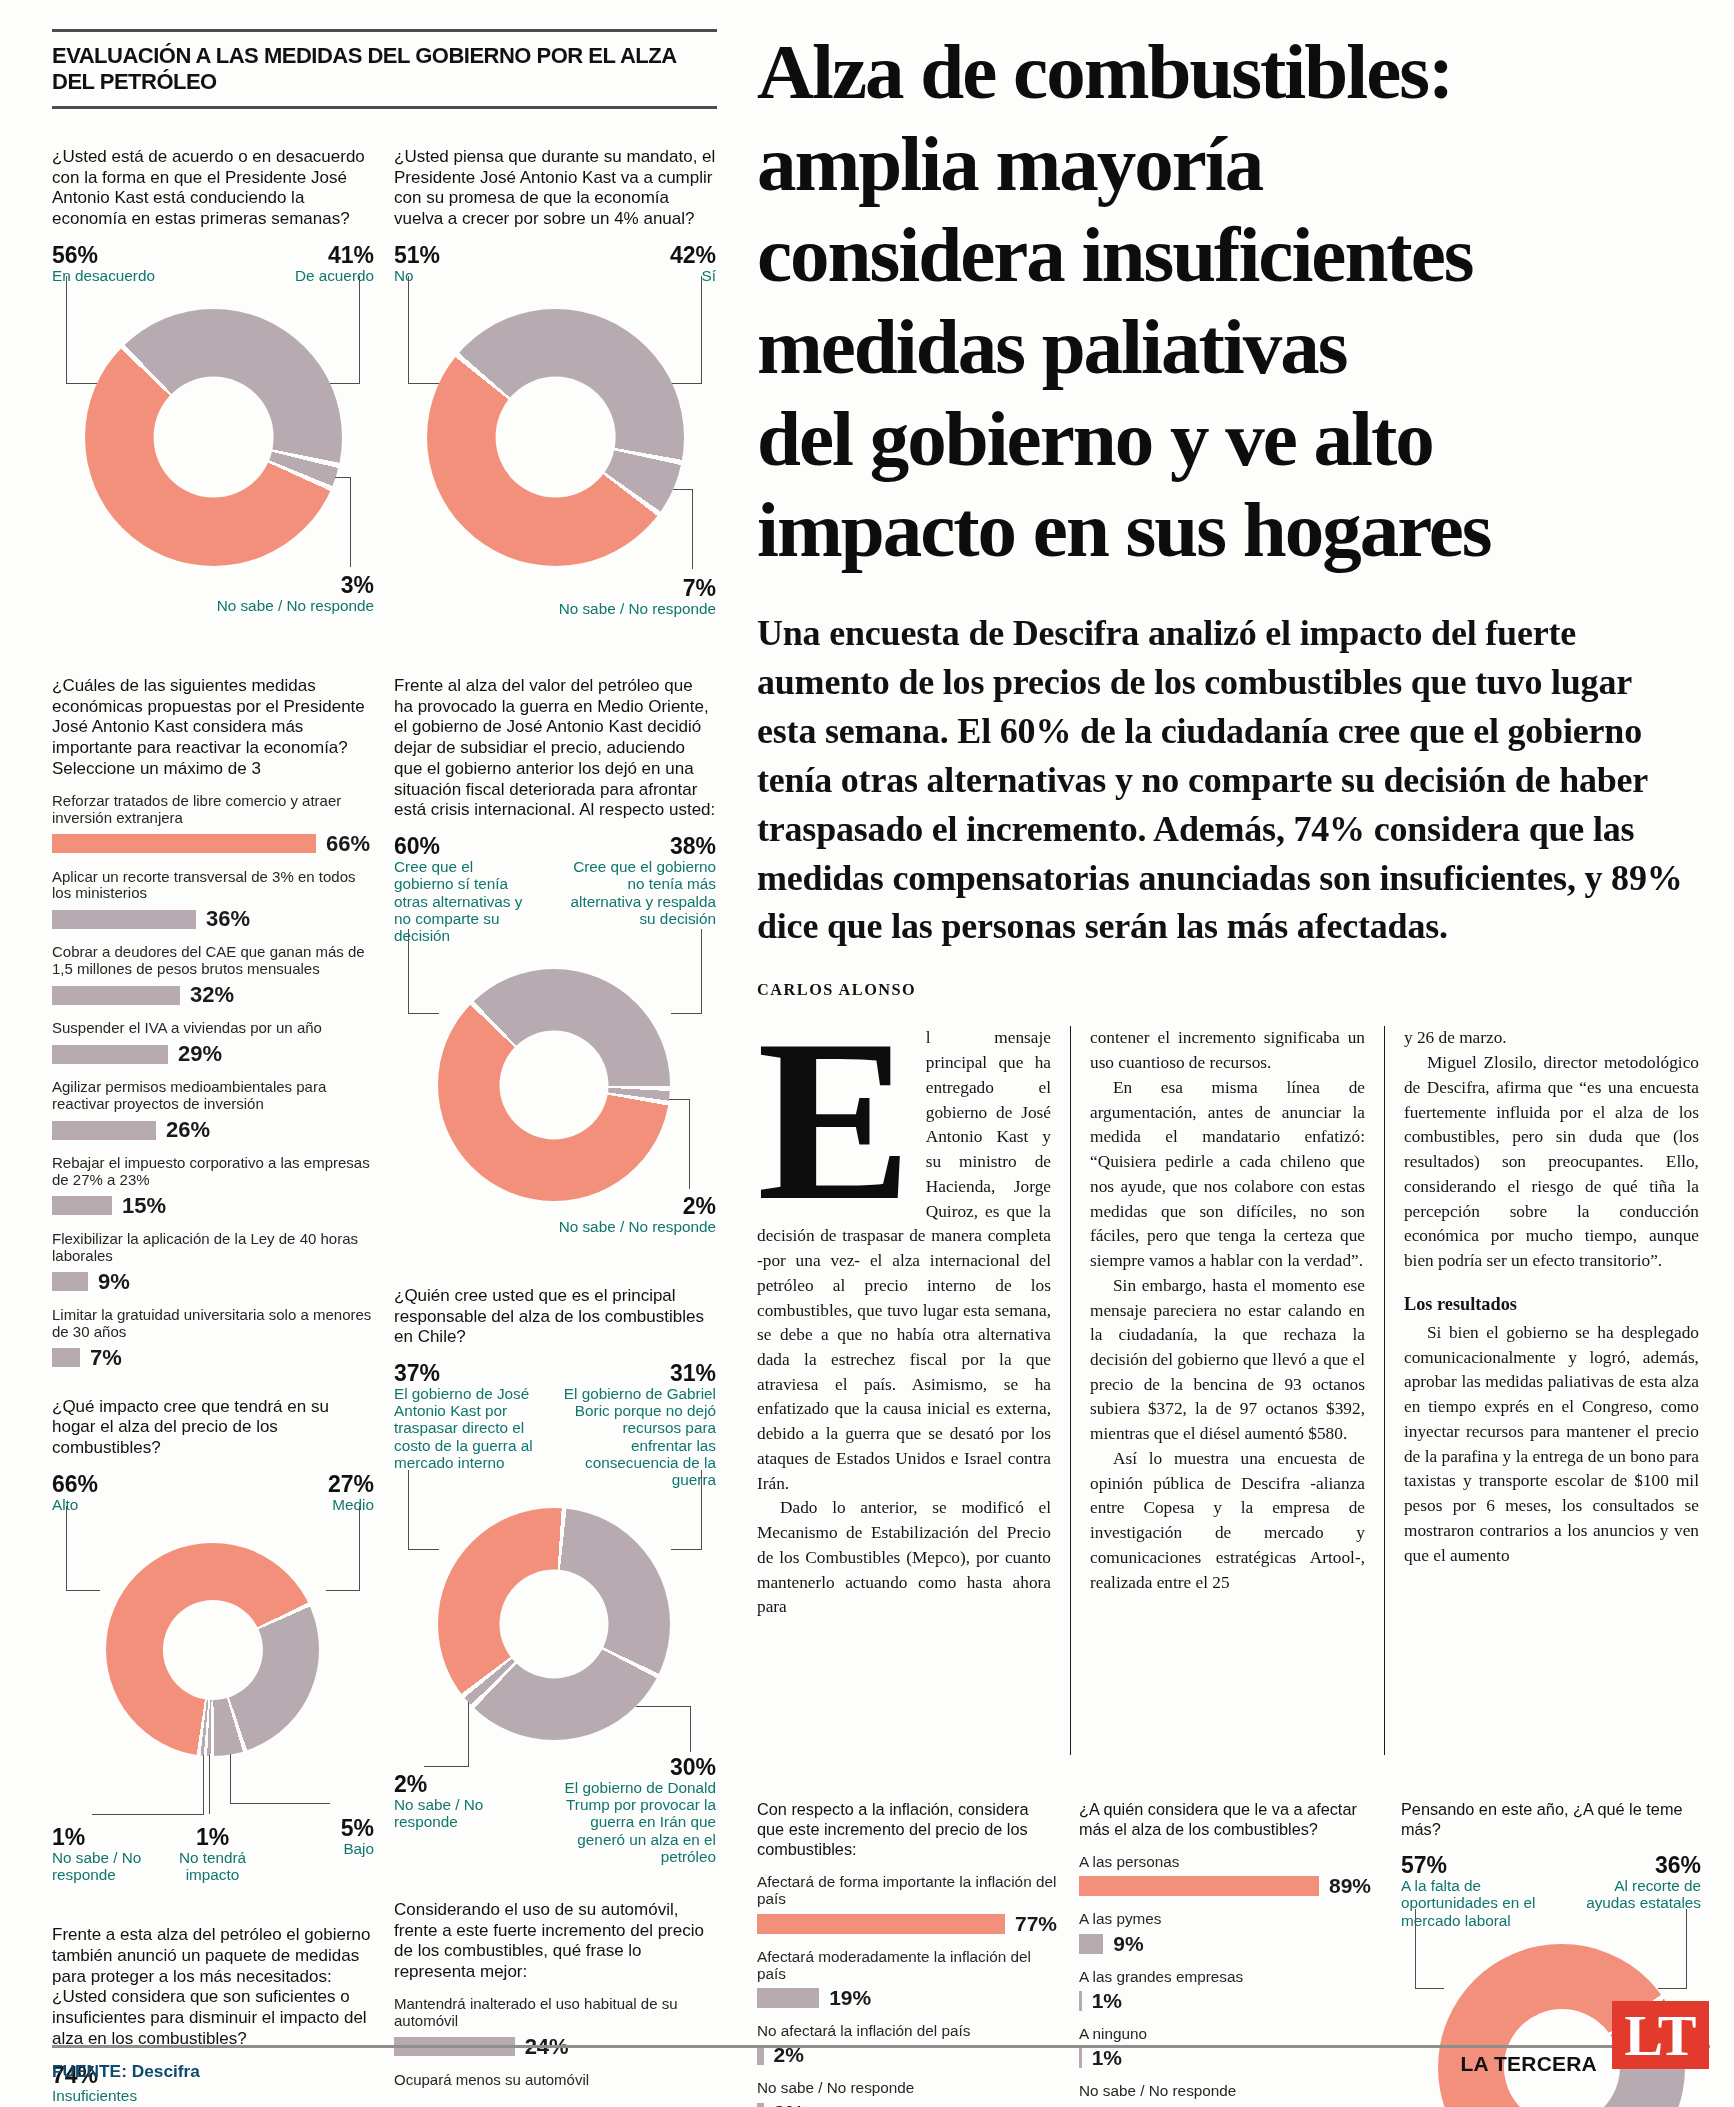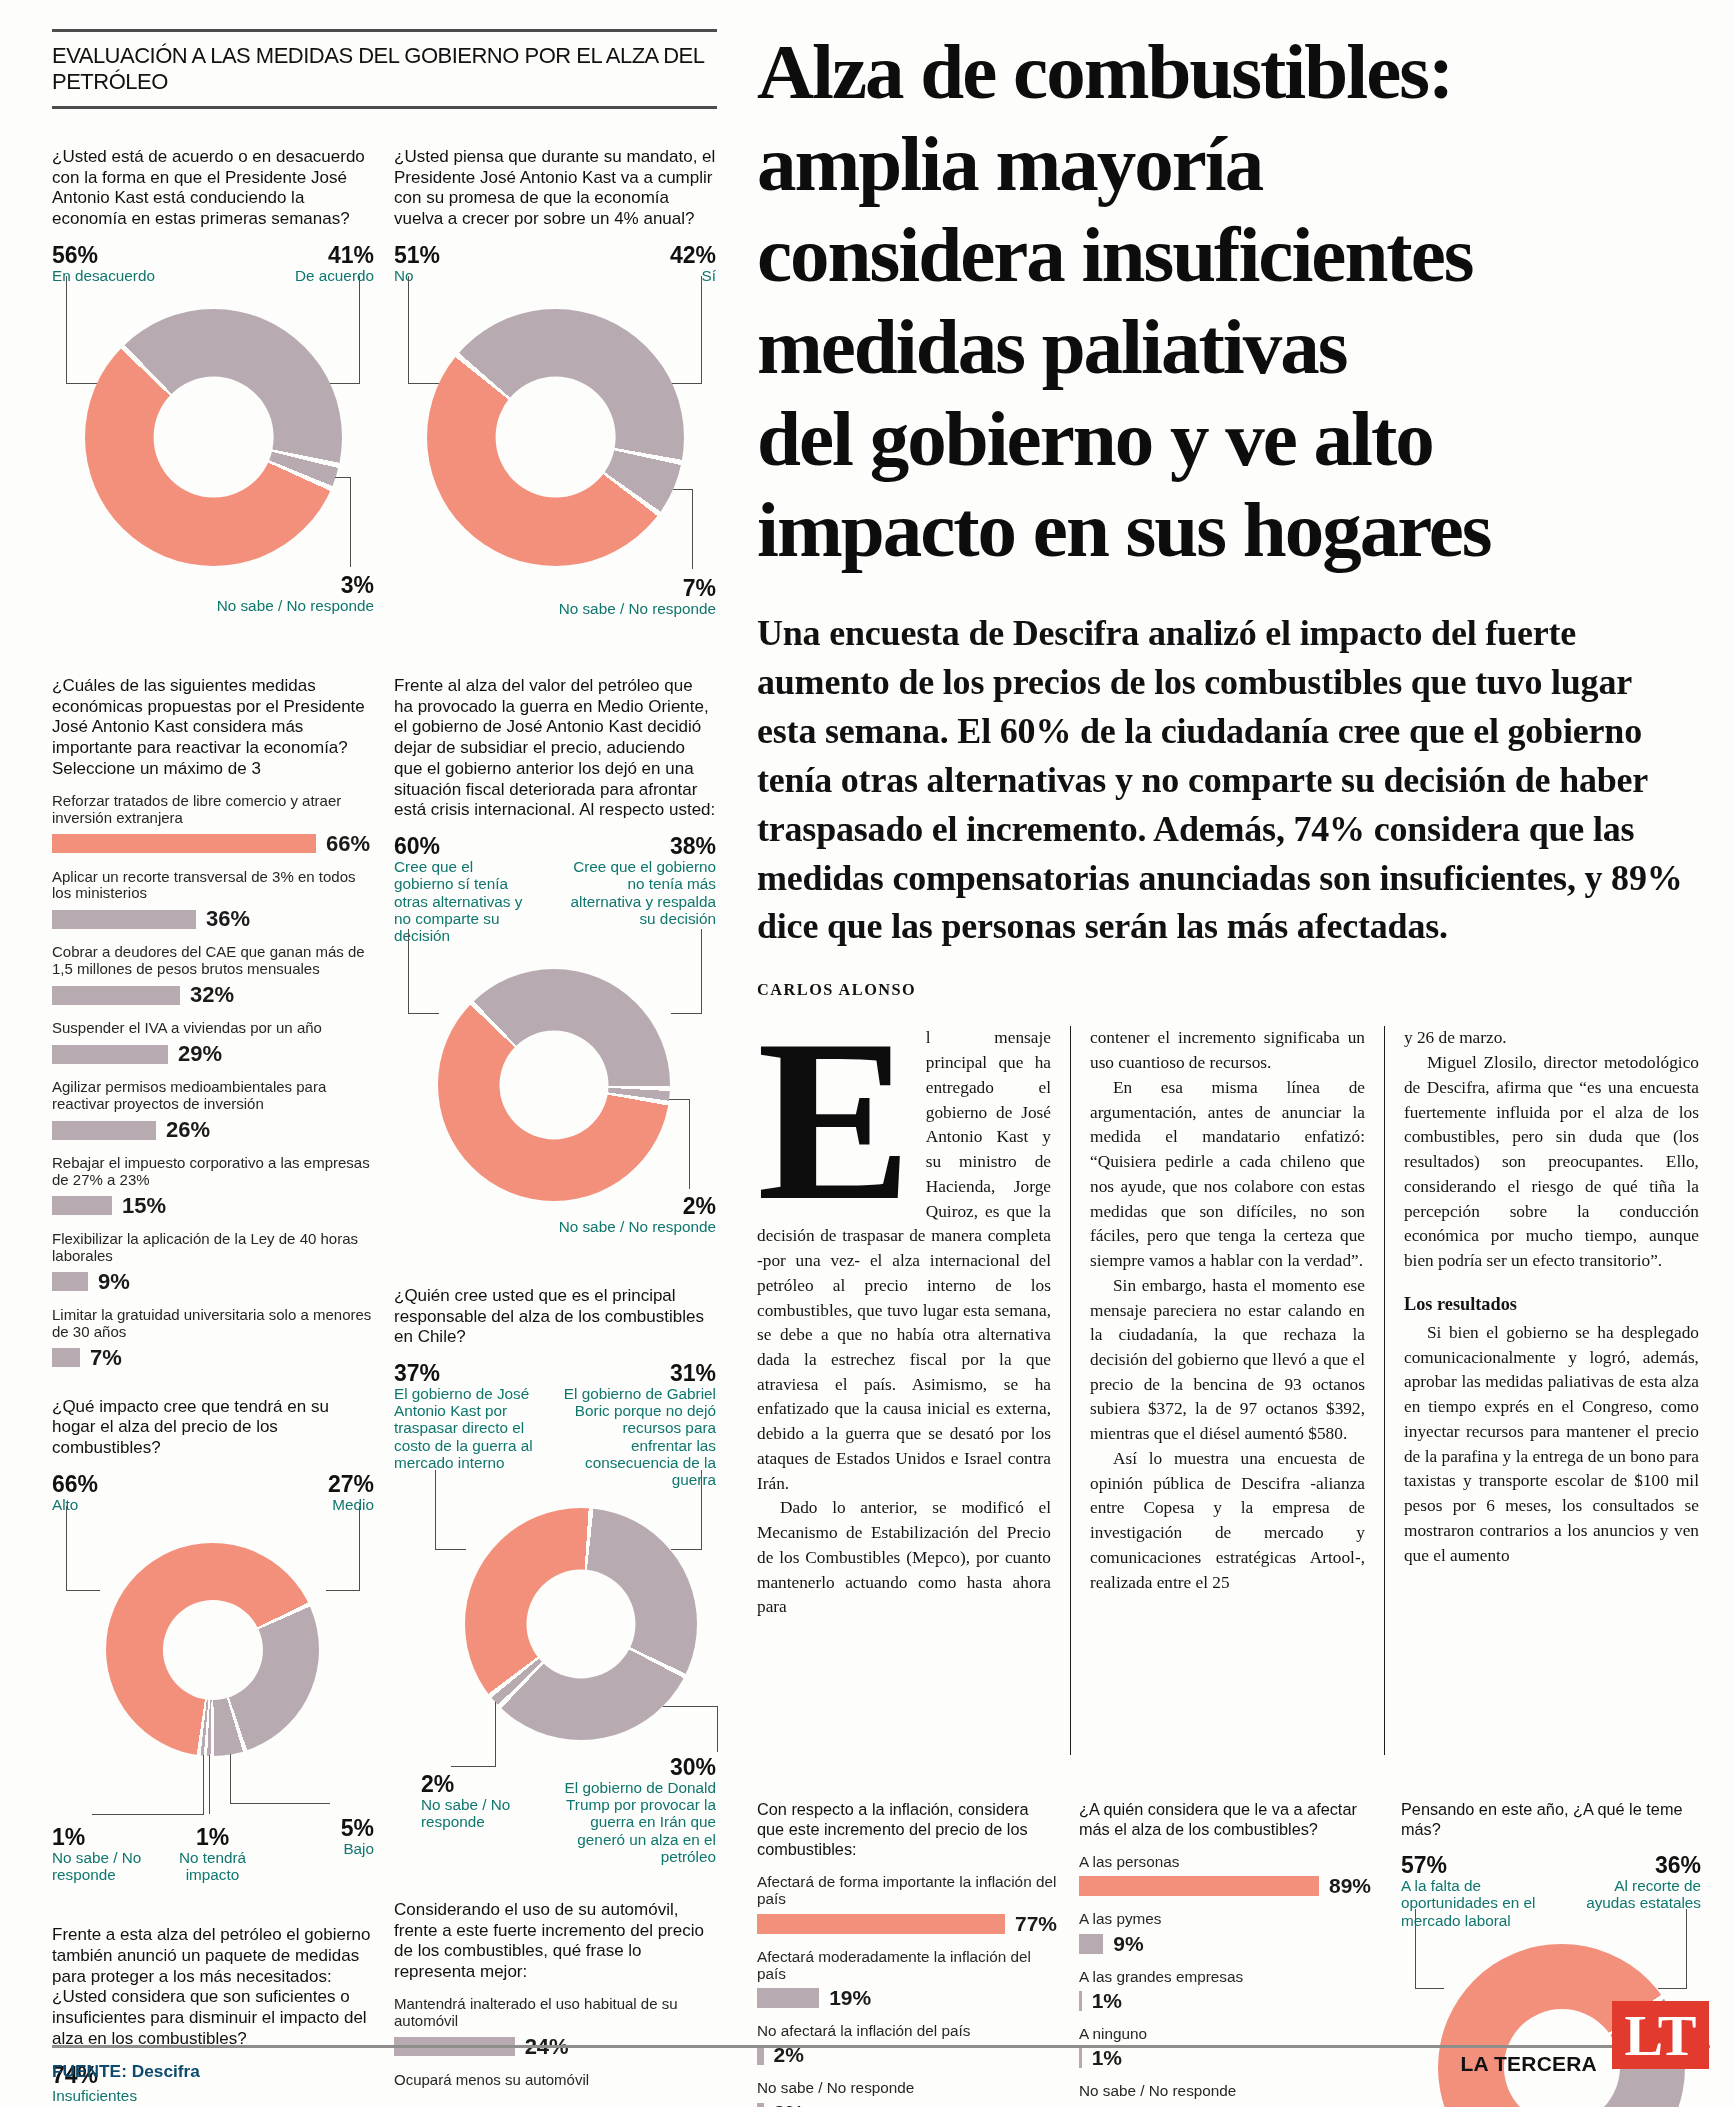--- a/index.html
+++ b/index.html
@@ -2,21 +2,21 @@
 <html lang="es" style="font-size:8px"><head>
 <meta charset="utf-8">
 <style>
   html,body{margin:0;padding:0;background:#e9e7e3;}
   .page{position:relative;width:1735px;height:2108px;margin:0 auto;background:#fdfdfb;
         font-family:"Liberation Sans",sans-serif;color:#1a1a1a;overflow:hidden;}
 
   
   .infographic{position:absolute;left:52px;top:29px;width:665px;}
   .rule{height:2.5px;background:#4c4c4c;}
-  .kicker{font-size:22px;line-height:1.2;font-weight:normal;letter-spacing:-0.5px;margin:11px 0;color:#111;}
+  .kicker{font-size:22px;line-height:1.2;font-weight:bold;letter-spacing:-0.5px;margin:11px 0;color:#111;}
   .ig-cols{display:flex;gap:20px;margin-top:22px;}
   .igcol{width:322px;flex:0 0 322px;}
   .block{margin-bottom:26px;}
   .q{font-size:17px;line-height:1.22;font-weight:normal;color:#111;margin:16px 0 13px;}
 
   
   .lblrow{display:flex;justify-content:space-between;align-items:flex-start;}
   .stack{max-width:47%;}
   .stack.right{text-align:right;}
   .pct{font-size:23px;font-weight:bold;color:#111;line-height:1.05;}
@@ -279,21 +279,21 @@
           <div class="lblrow">
             <div class="stack" style="max-width:48%;">
               <div class="pct">37%</div>
               <div class="lbl">El gobierno de José Antonio Kast por traspasar directo el costo de la guerra al mercado interno</div>
             </div>
             <div class="stack right" style="max-width:48%;">
               <div class="pct">31%</div>
               <div class="lbl">El gobierno de Gabriel Boric porque no dejó recursos para enfrentar las consecuencia de la guerra</div>
             </div>
           </div>
-          <div class="donut-area" style="height:386px;margin-left:27px;">
+          <div class="donut-area" style="height:386px;">
             <div class="elbow" style="left: 14px; top: -18px; width: 30px; height: 79px; border-left-width: 1.5px; border-bottom-width: 1.5px; border-color: rgb(78, 78, 78);"></div>
             <div class="elbow" style="right: 14px; top: -18px; width: 30px; height: 79px; border-right-width: 1.5px; border-bottom-width: 1.5px; border-color: rgb(78, 78, 78);"></div>
             <div class="donut" style="left: 44px; top: 20px; width: 232px; height: 232px; background: conic-gradient(from 5deg, rgb(253, 253, 251) 0deg, rgb(253, 253, 251) 1.2deg, rgb(183, 170, 177) 1.2deg, rgb(183, 170, 177) 110.4deg, rgb(253, 253, 251) 110.4deg, rgb(253, 253, 251) 111.6deg, rgb(253, 253, 251) 111.6deg, rgb(253, 253, 251) 112.8deg, rgb(183, 170, 177) 112.8deg, rgb(183, 170, 177) 218.4deg, rgb(253, 253, 251) 218.4deg, rgb(253, 253, 251) 219.6deg, rgb(253, 253, 251) 219.6deg, rgb(253, 253, 251) 220.8deg, rgb(183, 170, 177) 220.8deg, rgb(183, 170, 177) 225.6deg, rgb(253, 253, 251) 225.6deg, rgb(253, 253, 251) 226.8deg, rgb(253, 253, 251) 226.8deg, rgb(253, 253, 251) 228deg, rgb(242, 144, 124) 228deg, rgb(242, 144, 124) 358.8deg, rgb(253, 253, 251) 358.8deg, rgb(253, 253, 251) 360deg);">
                 <div class="hole"></div>
               </div>
             <div class="elbow" style="left: 242px; top: 218px; width: 54px; height: 45px; border-top-width: 1.5px; border-right-width: 1.5px; border-color: rgb(78, 78, 78);"></div>
             <div class="callout r" style="right:0;top:267px;max-width:168px;">
               <div class="pct">30%</div>
               <div class="lbl">El gobierno de Donald Trump por provocar la guerra en Irán que generó un alza en el petróleo</div>
             </div>

